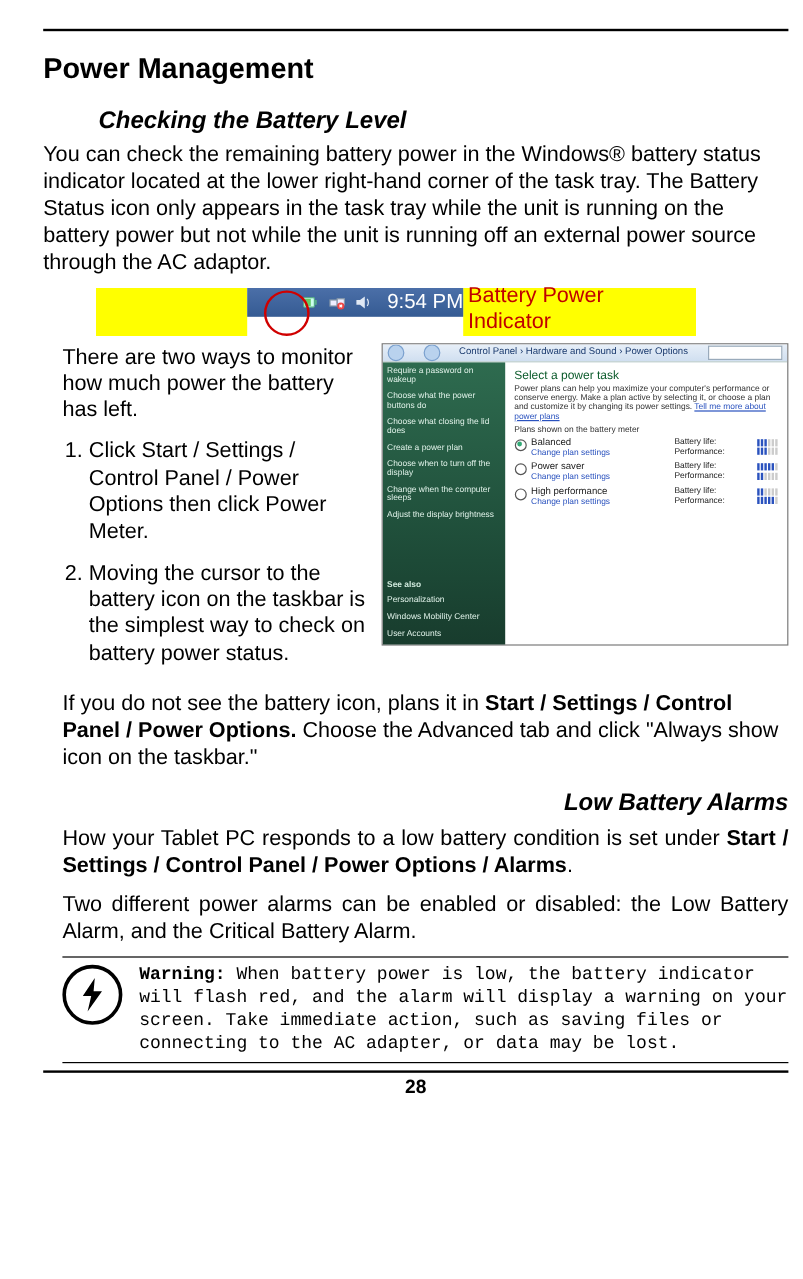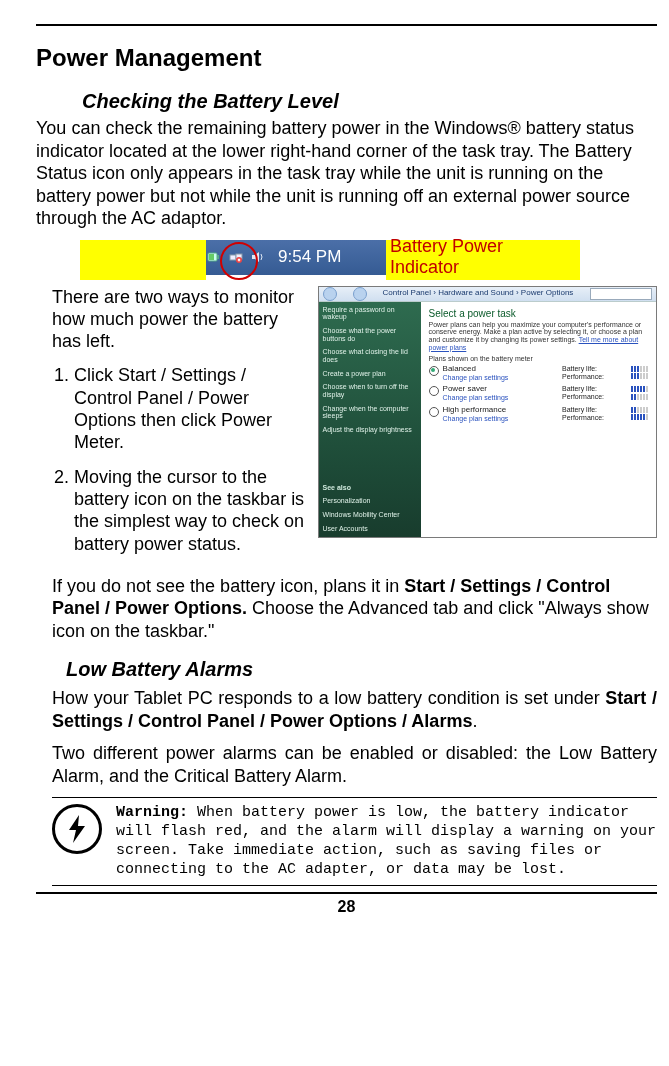--- a/index.html
+++ b/index.html
@@ -36,20 +36,21 @@
     font-size: 20px;
     font-weight: bold;
     font-style: italic;
     margin: 0 0 4px 46px;
   }
   h2.sub-italic2 {
     font-size: 20px;
     font-weight: bold;
     font-style: italic;
     margin: 16px 0 6px 30px;
+    text-align: right;
   }
   h2.enter-line {
     font-size: 20px;
     font-weight: bold;
     font-style: italic;
     margin: 14px 0 6px 46px;
   }
   h2.enter-line .nonitalic { font-style: normal; font-weight: normal; }
   p.body {
     font-size: 18px;
@@ -68,25 +69,25 @@
     align-items: stretch;
     width: 500px;
   }
   .tray-yellow-left {
     background: #ffff00;
     width: 126px;
     height: 40px;
   }
   .tray-middle {
     width: 180px;
-    height: 35px;
+    height: 24px;
     background: linear-gradient(#4b6fa8,#355b93);
     display: flex;
     align-items: center;
-    justify-content: flex-start;
+    justify-content: flex-end;
     gap: 6px;
     color: #fff;
     position: relative;
   }
   .tray-middle .circle {
     position: absolute;
     left: 14px;
     top: 2px;
     width: 34px;
     height: 34px;

